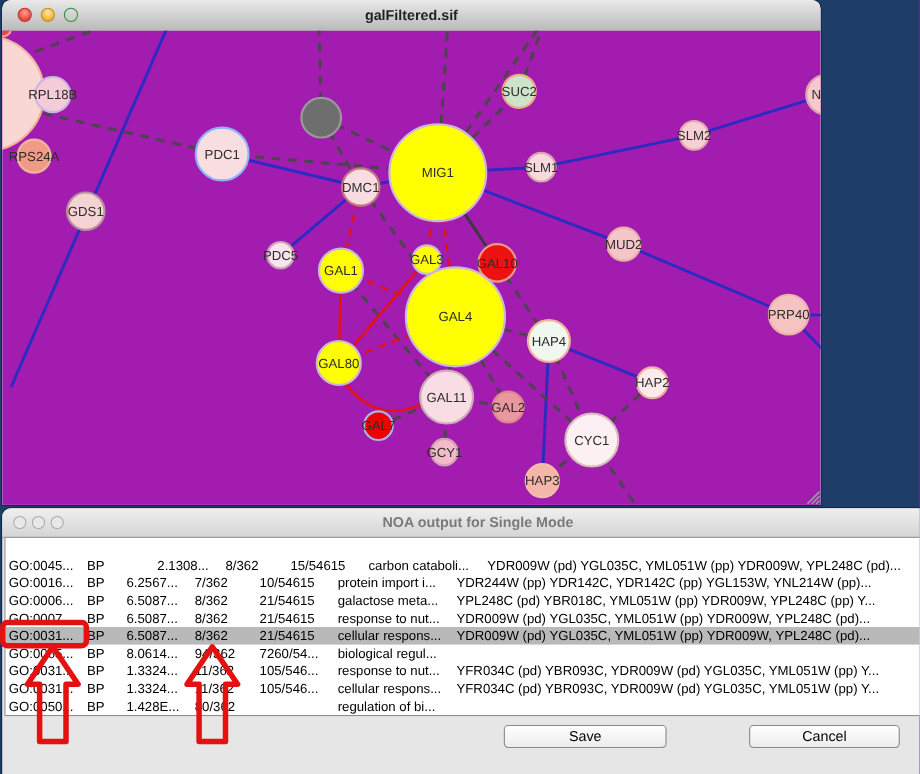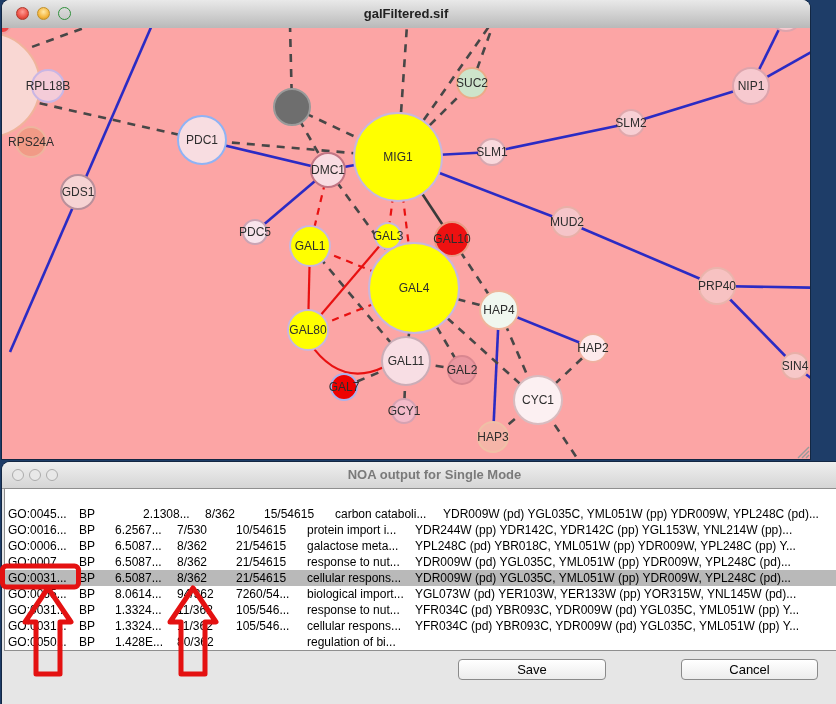--- a/index.html
+++ b/index.html
@@ -4,39 +4,39 @@
 <style>
   html,body{margin:0;padding:0;}
   body{
     width:836px;height:704px;position:relative;overflow:hidden;
     background:#1e3d68;
     font-family:"Liberation Sans", sans-serif;
     -webkit-font-smoothing:antialiased;
   }
   
   .win-top{
-    position:absolute;left:2px;top:0;width:808px;height:459px;
+    position:absolute;left:2px;top:0;width:744px;height:459px;
     border-radius:8px 8px 0 0;background:#ffffff;overflow:hidden;
     box-shadow:0 0 0 1px rgba(0,0,0,.35);
   }
   .titlebar{
     position:absolute;left:0;top:0;right:0;height:28px;
     background:linear-gradient(#e9e9e9,#b9b9b9);
     border-bottom:1px solid #7e7e7e;
   }
   .titlebar .title{
     position:absolute;left:0;right:0;top:6px;text-align:center;
     font-size:13px;color:#222;font-weight:bold;
   }
   .lights{position:absolute;left:14px;top:7px;display:flex;gap:8px;}
   .light{width:13px;height:13px;border-radius:50%;box-sizing:border-box;}
   .light.red{background:radial-gradient(circle at 50% 35%,#ff9d96,#ec5044 60%,#b63327);border:1px solid #b0372b;}
   .light.yellow{background:radial-gradient(circle at 50% 35%,#ffe9a8,#f5b63c 60%,#c38b1f);border:1px solid #c08f28;}
   .light.green{background:radial-gradient(circle at 50% 35%,#b5efb0,#3fb54b 60%,#2d8f36;);border:1px solid #2f8f3a;}
-  .graph-area{position:absolute;left:0;top:28px;right:0;bottom:0;background:#fca5a5;}
+  .graph-area{position:absolute;left:0;top:28px;right:0;bottom:0;background:#a21caf;}
   .graph-area svg{display:block;}
   
   .edge-blue{stroke:#2b2bc4;stroke-width:2.6;fill:none;}
   .edge-dash{stroke:#474747;stroke-width:2.6;fill:none;stroke-dasharray:8 7;}
   .edge-dark{stroke:#3a3a3a;stroke-width:2.6;fill:none;}
   .edge-red{stroke:#e81111;stroke-width:2.2;fill:none;}
   .edge-reddash{stroke:#e81111;stroke-width:2.2;fill:none;stroke-dasharray:7 6;}
   .node-label{font-size:12px;fill:#2d2d2d;text-anchor:middle;}
   .grip line{stroke:#9a9a9a;stroke-width:1.5;}
   
@@ -253,21 +253,21 @@
           <div class="td" style="width: 62px; margin-left: 28px;">2.1308...</div>
           <div class="td" style="width: 59px;">8/362</div>
           <div class="td" style="width: 71px;">15/54615</div>
           <div class="td" style="width: 108px;">carbon cataboli...</div>
           <div class="td" style="width: 405px;">YDR009W (pd) YGL035C, YML051W (pp) YDR009W, YPL248C (pd)...</div>
         </div>
         <div class="tr">
           <div class="td" style="width: 71px;">GO:0016...</div>
           <div class="td" style="width: 36px;">BP</div>
           <div class="td" style="width: 62px;">6.2567...</div>
-          <div class="td" style="width: 59px;">7/530</div>
+          <div class="td" style="width: 59px;">7/362</div>
           <div class="td" style="width: 71px;">10/54615</div>
           <div class="td" style="width: 108px;">protein import i...</div>
           <div class="td" style="width: 405px;">YDR244W (pp) YDR142C, YDR142C (pp) YGL153W, YNL214W (pp)...</div>
         </div>
         <div class="tr">
           <div class="td" style="width: 71px;">GO:0006...</div>
           <div class="td" style="width: 36px;">BP</div>
           <div class="td" style="width: 62px;">6.5087...</div>
           <div class="td" style="width: 59px;">8/362</div>
           <div class="td" style="width: 71px;">21/54615</div>
@@ -291,22 +291,21 @@
           <div class="td" style="width: 71px;">21/54615</div>
           <div class="td" style="width: 108px;">cellular respons...</div>
           <div class="td" style="width: 405px;">YDR009W (pd) YGL035C, YML051W (pp) YDR009W, YPL248C (pd)...</div>
         </div>
         <div class="tr">
           <div class="td" style="width: 71px;">GO:0065...</div>
           <div class="td" style="width: 36px;">BP</div>
           <div class="td" style="width: 62px;">8.0614...</div>
           <div class="td" style="width: 59px;">94/362</div>
           <div class="td" style="width: 71px;">7260/54...</div>
-          <div class="td" style="width: 108px;">biological import...</div>
-          <div class="td" style="width: 405px;">YGL073W (pd) YER103W, YER133W (pp) YOR315W, YNL145W (pd)...</div>
+          <div class="td" style="width: 108px;">biological regul...</div>
         </div>
         <div class="tr">
           <div class="td" style="width: 71px;">GO:0031...</div>
           <div class="td" style="width: 36px;">BP</div>
           <div class="td" style="width: 62px;">1.3324...</div>
           <div class="td" style="width: 59px;">11/362</div>
           <div class="td" style="width: 71px;">105/546...</div>
           <div class="td" style="width: 108px;">response to nut...</div>
           <div class="td" style="width: 405px;">YFR034C (pd) YBR093C, YDR009W (pd) YGL035C, YML051W (pp) Y...</div>
         </div>

